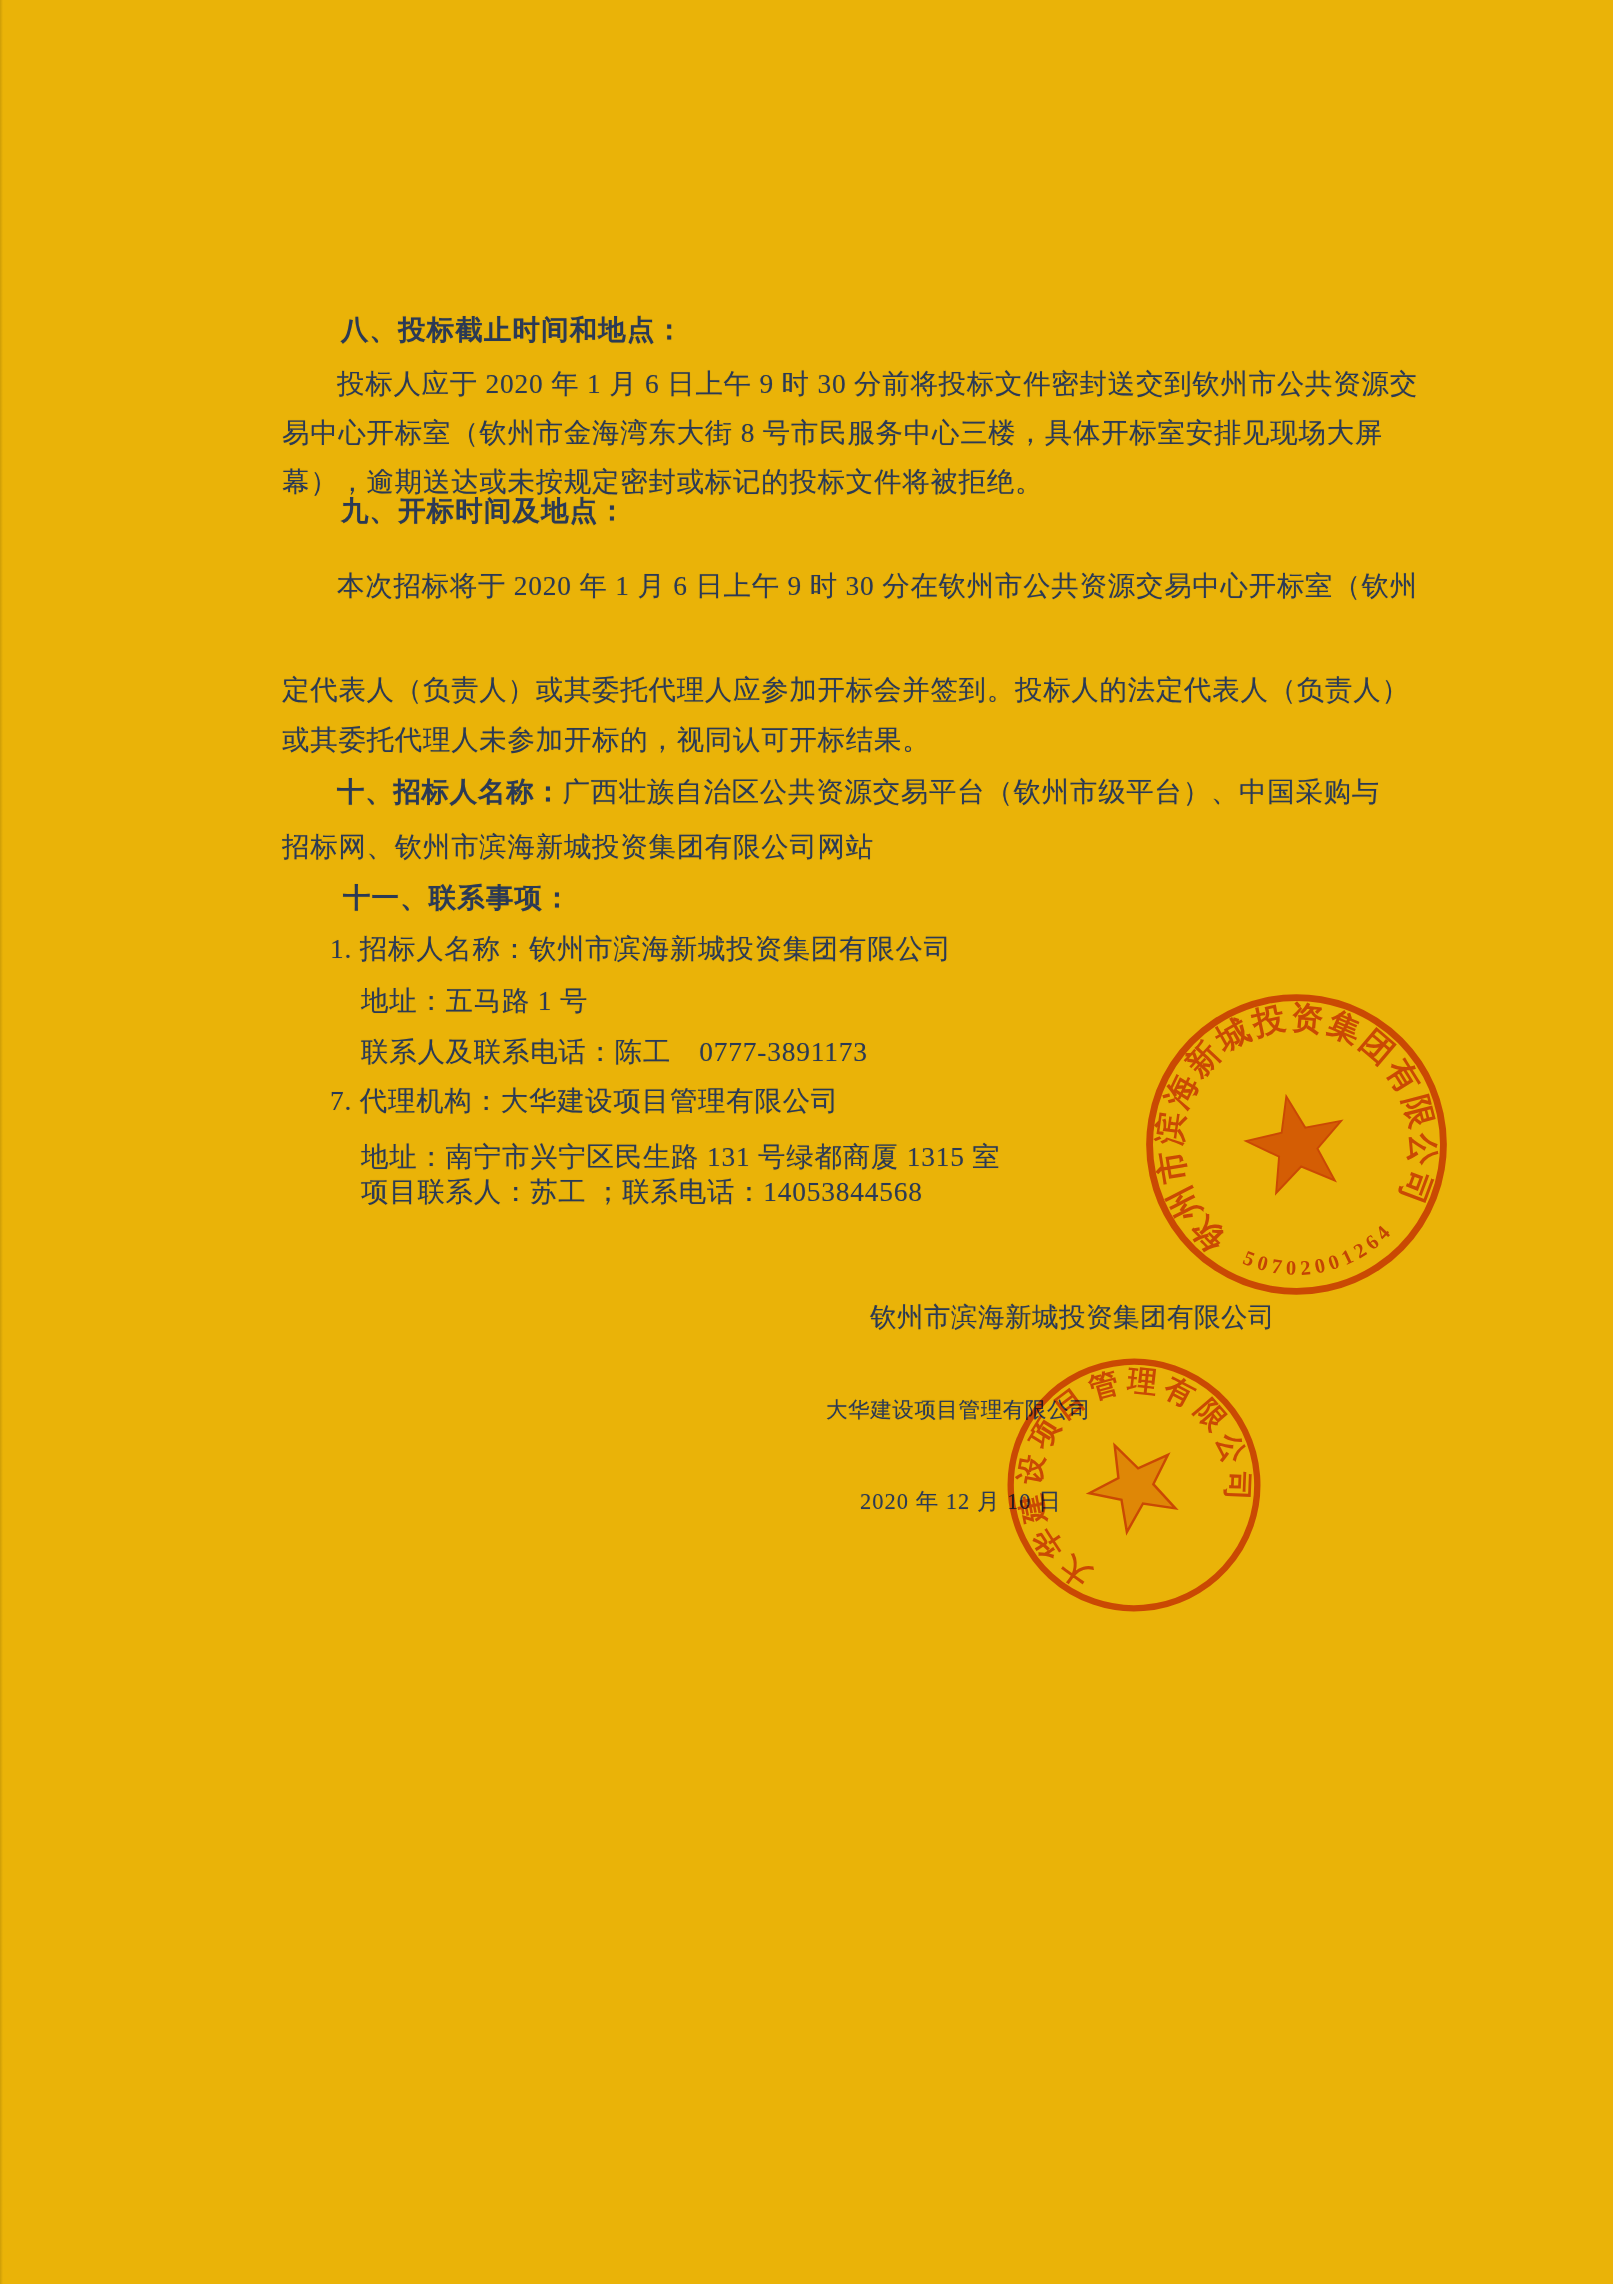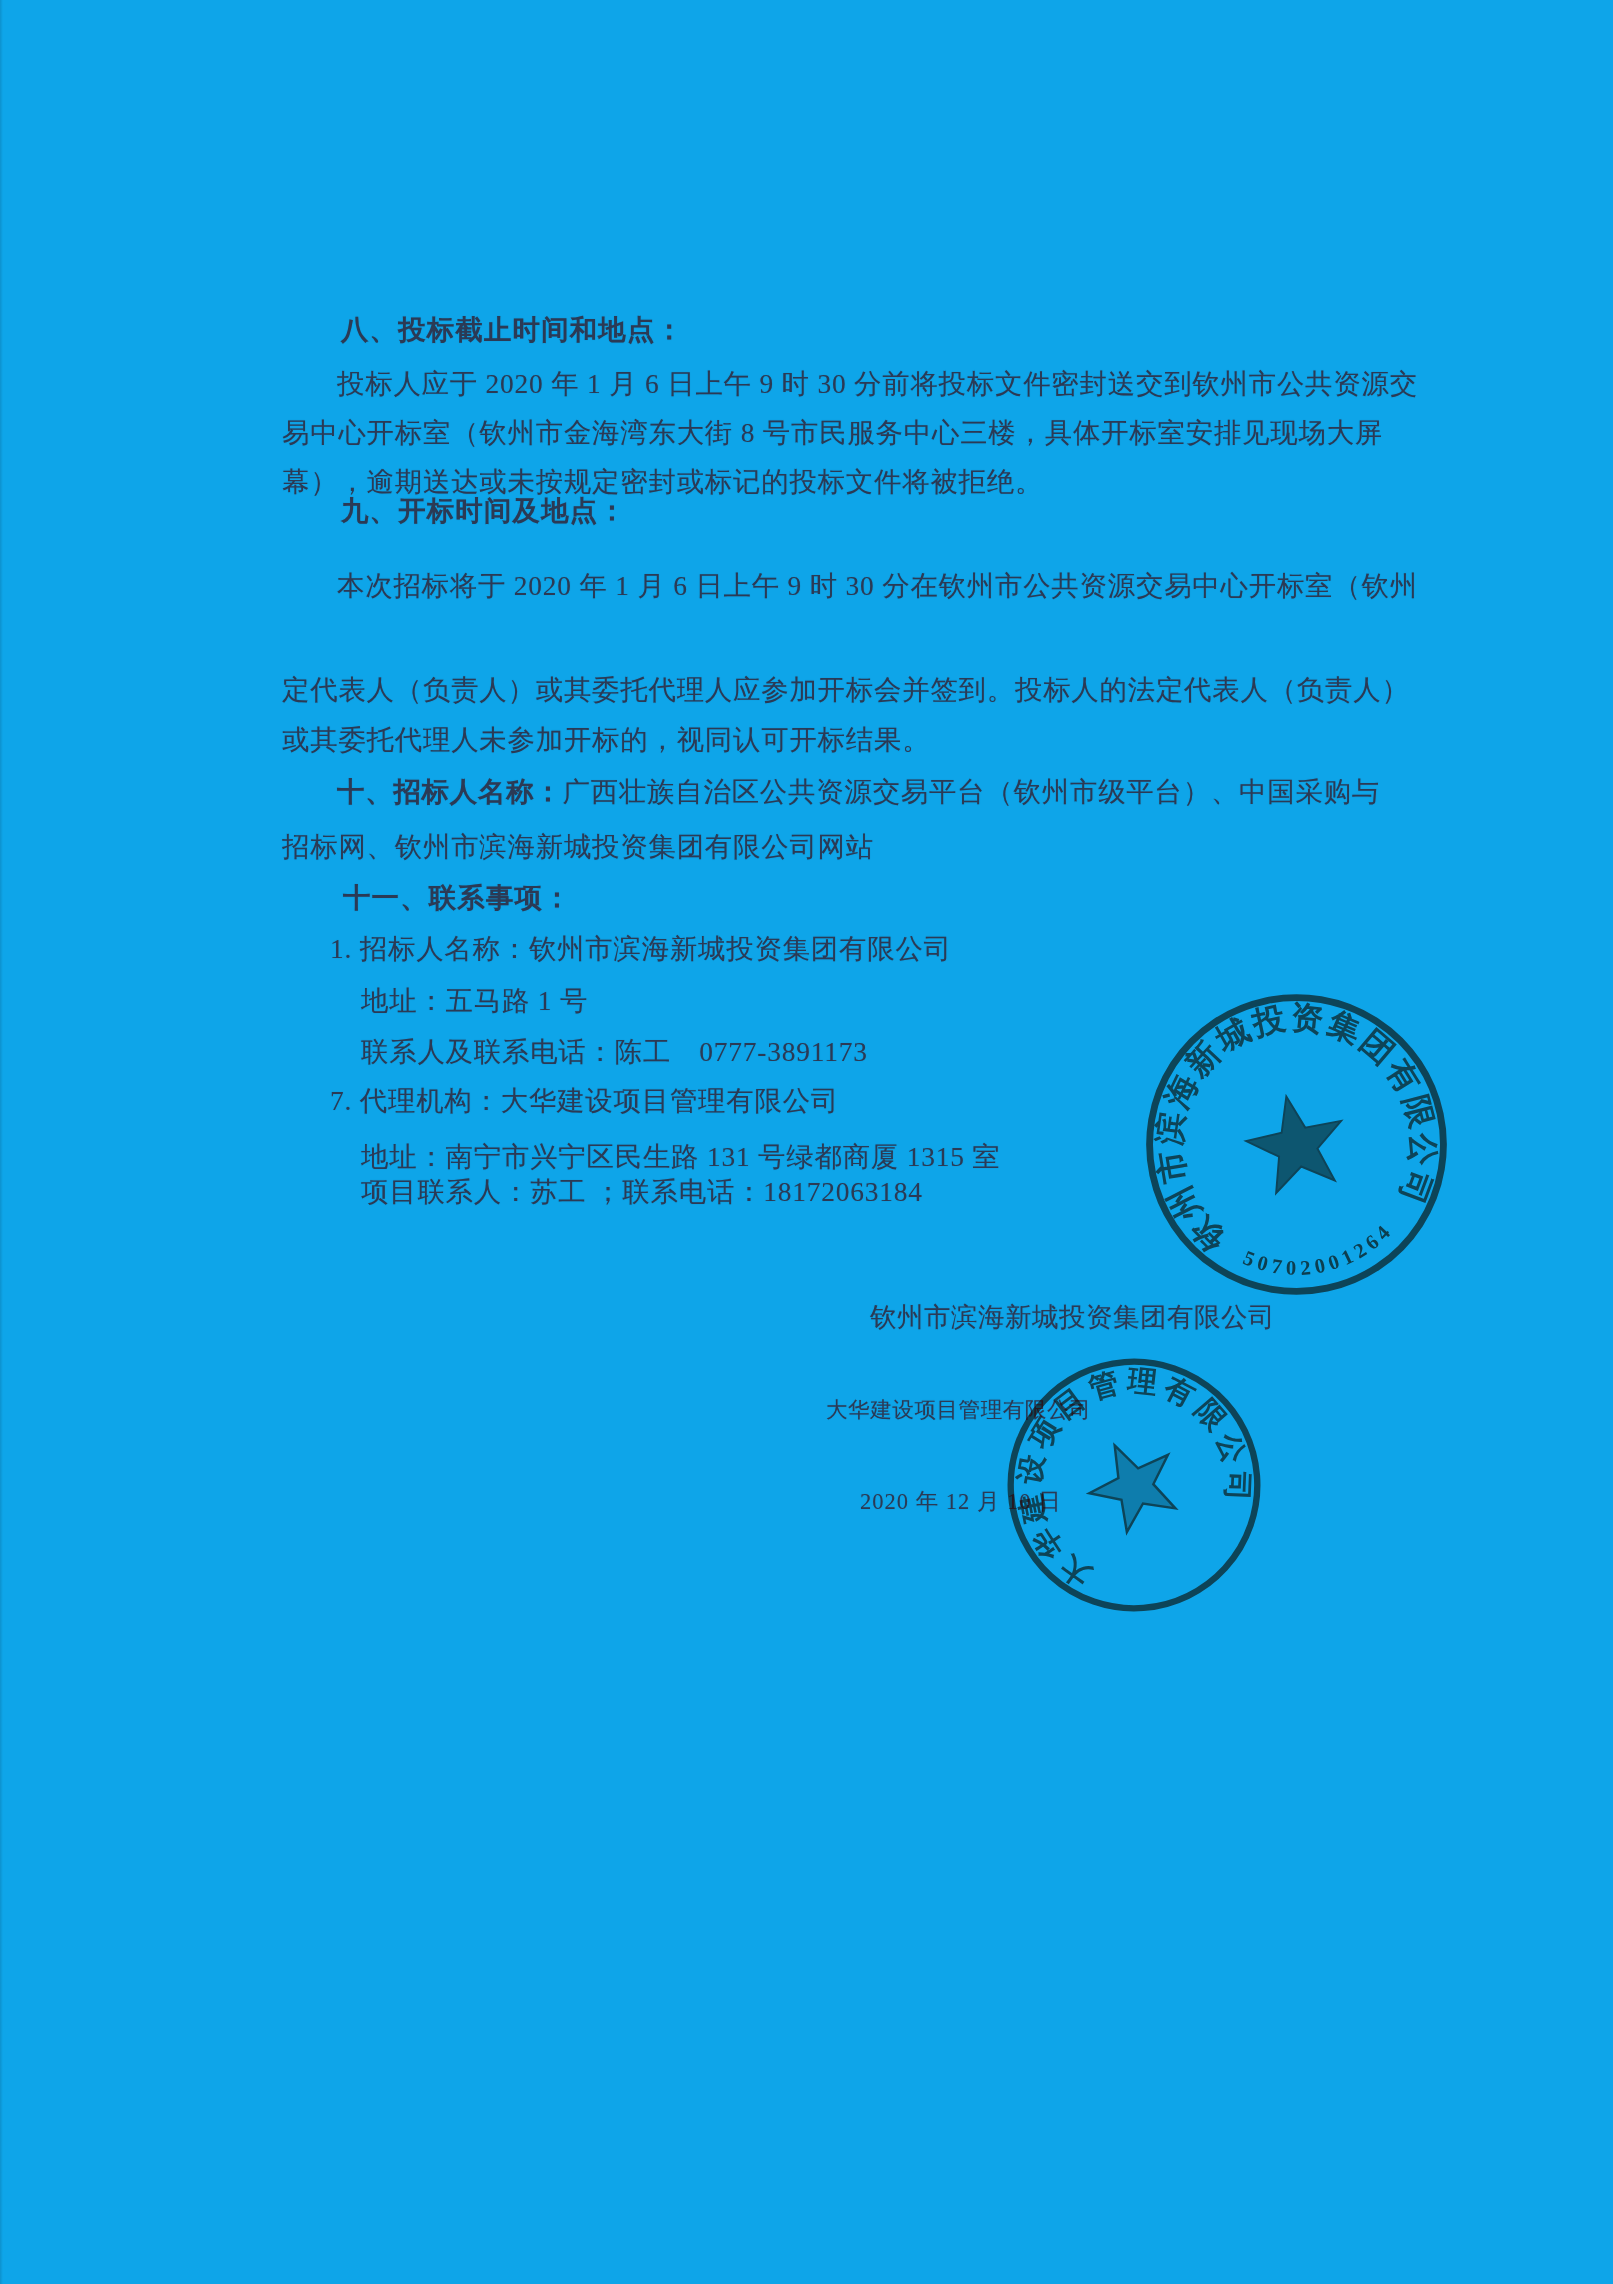--- a/index.html
+++ b/index.html
@@ -1,20 +1,20 @@
 <!DOCTYPE html>
 <html><head>
 <meta charset="utf-8">
 <style>
   html,body{margin:0;padding:0;background:#9a9a9a;}
   .page{
     position:relative;
     width:1613px;height:2285px;
     margin:0 auto;
-    background:#0ea5e9;
+    background:#eab308;
     font-family:"Liberation Serif","DejaVu Serif",serif;
     color:#2b3a55;
     overflow:hidden;
   }
   .page::before{ 
     content:"";position:absolute;left:0;top:0;width:2.9px;height:100%;
     background:linear-gradient(to right, rgba(0,0,0,.12), rgba(0,0,0,0));
     pointer-events:none;
   }
   .line{
@@ -59,21 +59,21 @@
     <span class="bold">十、招标人名称：</span><span>广西壮族自治区公共资源交易平台（钦州市级平台）、中国采购与</span>
   </div>
   <div class="line" style="top:830px;left:282px">招标网、钦州市滨海新城投资集团有限公司网站</div>
 
   <div class="line heading" style="top:881px;left:343px">十一、联系事项：</div>
   <div class="line" style="top:932px;left:330px">1. 招标人名称：钦州市滨海新城投资集团有限公司</div>
   <div class="line" style="top:984px;left:361px">地址：五马路 1 号</div>
   <div class="line" style="top:1035px;left:361px">联系人及联系电话：陈工　0777-3891173</div>
   <div class="line" style="top:1084px;left:330px">7. 代理机构：大华建设项目管理有限公司</div>
   <div class="line" style="top:1140px;left:361px">地址：南宁市兴宁区民生路 131 号绿都商厦 1315 室</div>
-  <div class="line" style="top:1175px;left:361px">项目联系人：苏工 ；联系电话：18172063184</div>
+  <div class="line" style="top:1175px;left:361px">项目联系人：苏工 ；联系电话：14053844568</div>
 
   <div class="line sig" style="top:1300px;left:870px">钦州市滨海新城投资集团有限公司</div>
   <div class="line sig-sm" style="top:1393px;left:826px">大华建设项目管理有限公司</div>
   <div class="line date-line" style="top:1484px;left:860px">2020 年 12 月 10 日</div>
 
   <svg class="stamp" style="left:1130px;top:978px" width="333" height="333" viewBox="0 0 340 340">
     <defs>
       <path id="s1-ring" d="M 86.6 253.4 A 118 118 0 1 1 253.4 253.4" fill="none"></path>
       <path id="s1-num" d="M 84.5 271.9 A 133 133 0 0 0 255.5 271.9" fill="none"></path>
     </defs>

